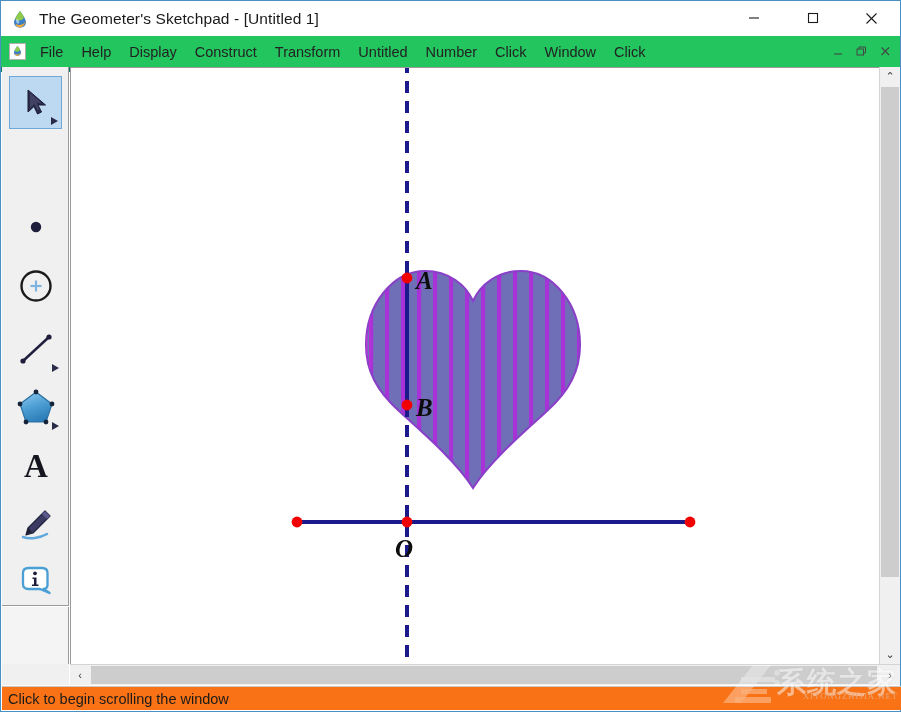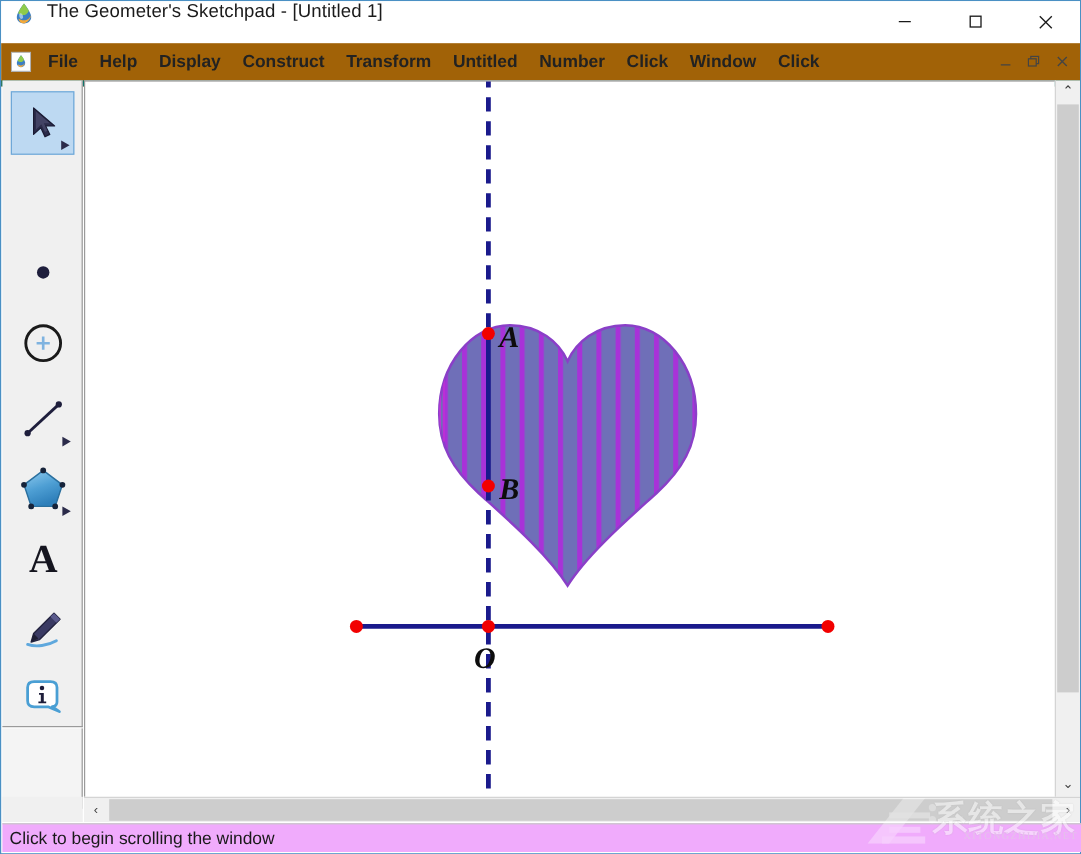--- a/index.html
+++ b/index.html
@@ -26,20 +26,21 @@
     background: #ffffff;
   }
 
   
   #title-bar {
     position: absolute;
     left: 0; top: 0;
     width: 899px; height: 35px;
     background: #ffffff;
     display: flex;
+    align-items: center;
   }
   #app-icon {
     width: 20px; height: 20px;
     margin-left: 9px;
     flex: 0 0 auto;
     position: relative;
   }
   #title-text {
     margin-left: 9px;
     font-size: 15.5px;
@@ -58,25 +59,24 @@
   }
   #btn-minimize { left: 730px; }
   #btn-maximize { left: 789px; }
   #btn-close    { left: 847px; }
 
   
   #menu-bar {
     position: absolute;
     left: 0; top: 35px;
     width: 899px; height: 31px;
-    background: #a16207;
+    background: #22c55e;
     border-bottom: 5px solid #0f766e;
     display: flex;
     align-items: center;
-    font-weight: bold;
   }
   #menu-icon {
     width: 17px; height: 17px;
     margin-left: 8px;
     margin-right: 5px;
     flex: 0 0 auto;
     position: relative;
   }
   .menu-item {
     font-size: 14.5px;
@@ -213,21 +213,21 @@
     color: #404040;
     font-family: "Liberation Sans", sans-serif;
     line-height: 1;
   }
 
   
   #status-bar {
     position: absolute;
     left: 1px; top: 685px;
     width: 899px; height: 24px;
-    background: #f0abfc;
+    background: #f97316;
     border-top: 1px solid #c8c8c8;
     box-sizing: border-box;
     display: flex;
     align-items: center;
   }
   #status-text {
     margin-left: 6px;
     font-size: 14.5px;
     color: #1a1a1a;
     white-space: nowrap;

